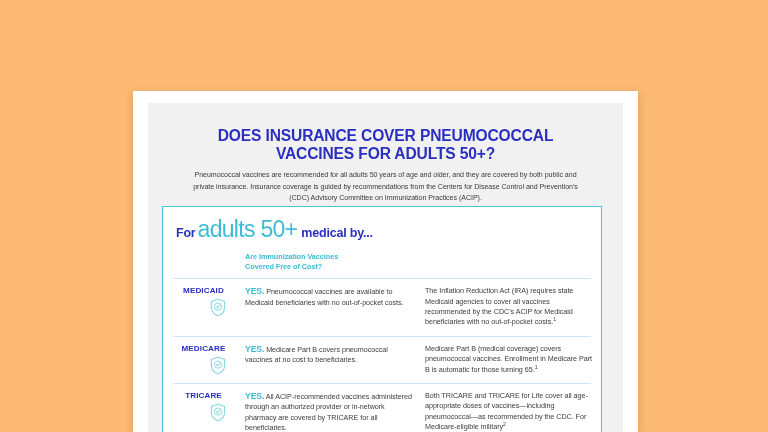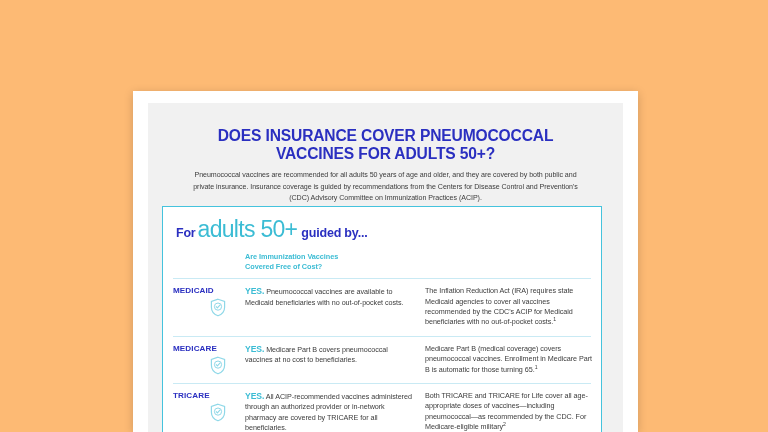--- a/index.html
+++ b/index.html
@@ -133,21 +133,21 @@
     margin: 0;
   }
 
   .body-row { padding: 7px 0 8px 0; }
 
   .plan-name {
     color: #2a2fc0;
     font-weight: bold;
     font-size: 8.1px;
     letter-spacing: 0.1px;
-    text-align: left;
+    text-align: center;
     padding-right: 7px;
     line-height: 10px;
   }
   .shield-wrap {
     text-align: right;
     padding-right: 15px;
     margin-top: 2px;
     line-height: 0;
   }
   .shield-wrap svg { display: inline-block; }
@@ -178,21 +178,21 @@
   <div class="doc-page">
     <div class="doc-panel">
 
       <h1 class="headline">DOES INSURANCE COVER PNEUMOCOCCAL VACCINES FOR ADULTS 50+?</h1>
 
       <p class="intro">Pneumococcal vaccines are recommended for all adults 50 years of age and older, and they are covered by both public and private insurance. Insurance coverage is guided by recommendations from the Centers for Disease Control and Prevention's (CDC) Advisory Committee on Immunization Practices (ACIP).</p>
 
       <div class="table-card">
 
         <div class="card-title">
-          <span class="ct-for">For</span><span class="ct-big">adults 50+</span><span class="ct-tail">guided by...</span>
+          <span class="ct-for">For</span><span class="ct-big">adults 50+</span><span class="ct-tail">medical by...</span>
         </div>
 
         <div class="tbl">
 
           <div class="trow head-row">
             <div class="col-a"></div>
             <div class="col-b colhead">
               <div>Are Immunization Vaccines</div>
               <div>Covered Free of Cost?</div>
             </div>

